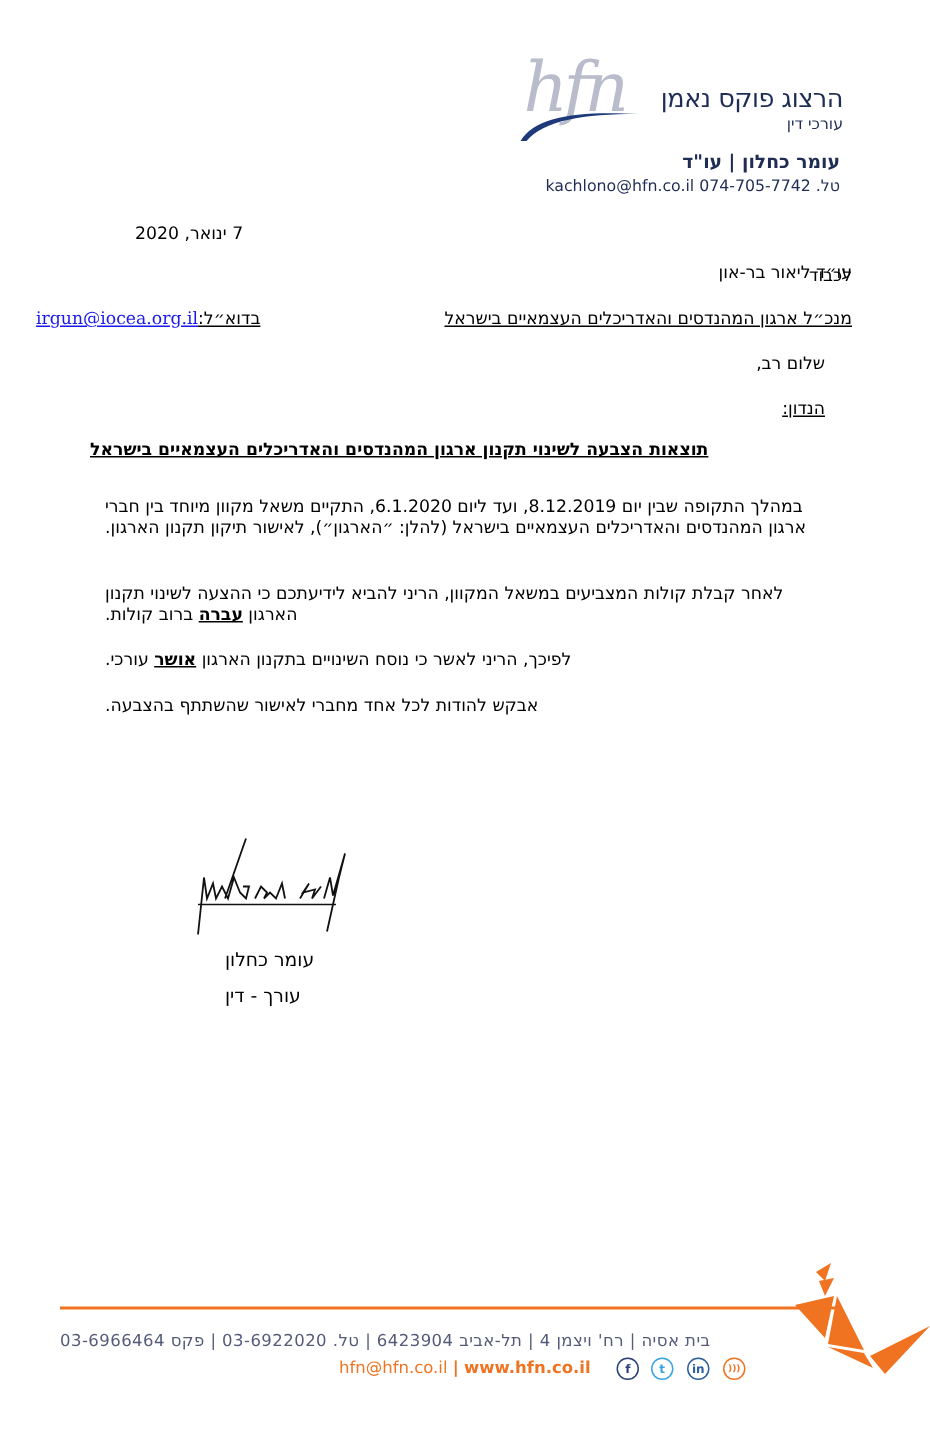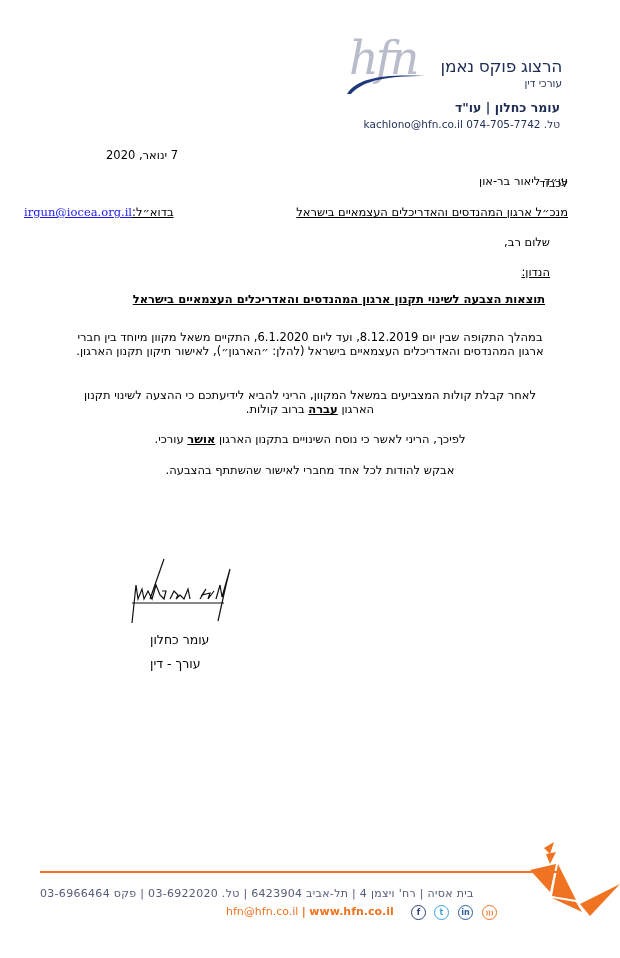--- a/index.html
+++ b/index.html
@@ -12,31 +12,31 @@
     
     #logo { left: 343px; top: 30px; width: 85px; height: 66px; }
     #firm-name { right: 58px; top: 56px; font-size: 17px; color: #1f2d55; font-family: "DejaVu Sans", sans-serif; letter-spacing: -0.3px; }
     #firm-sub { right: 58px; top: 77px; font-size: 10.5px; color: #1f2d55; }
     #lawyer-title { right: 60px; top: 100px; font-size: 12.5px; font-weight: bold; color: #1f2d55; }
     #lawyer-contact { right: 60px; top: 118px; font-size: 10.5px; color: #1f2d55; white-space: nowrap; }
 
     
     .txt { font-size: 11.5px; line-height: 14px; font-family: "DejaVu Sans", sans-serif; }
     .ul { text-decoration: underline; }
-    #date { left: 106px; top: 148px; text-align: right; }
+    #date { left: 90px; top: 148px; text-align: right; }
     #to-label { right: 52px; top: 176px; }
     #to-name { right: 52px; top: 174px; }
     #to-org { right: 52px; top: 205px; }
     #via-email { left: 24px; top: 205px; white-space: nowrap; }
     #via-email .email { color: #1a1aee; text-decoration: underline; font-family: "DejaVu Serif", serif; margin-top: 33px; }
     #greeting { right: 70px; top: 235px; }
     #subject-label { right: 70px; top: 265px; }
-    #subject { right: 75px; left: 60px; top: 292px; text-align: right; font-weight: bold; font-size: 11.5px; }
+    #subject { right: 75px; left: 60px; top: 292px; text-align: left; font-weight: bold; font-size: 11.5px; }
     #subject span { text-decoration: underline; }
-    .para { right: 70px; width: 480px; text-align: center; }
+    .para { right: 70px; width: 480px; text-align: left; }
     #p1 { top: 330px; }
     #p2 { top: 388px; }
     #p3 { top: 432px; }
     #p4 { top: 463px; }
     b.u { font-weight: bold; text-decoration: underline; }
 
     
     #signature { left: 130px; top: 555px; width: 110px; height: 70px; }
     #sign-name { left: 150px; top: 632px; font-size: 12.5px; }
     #sign-role { left: 150px; top: 656px; font-size: 12.5px; }

